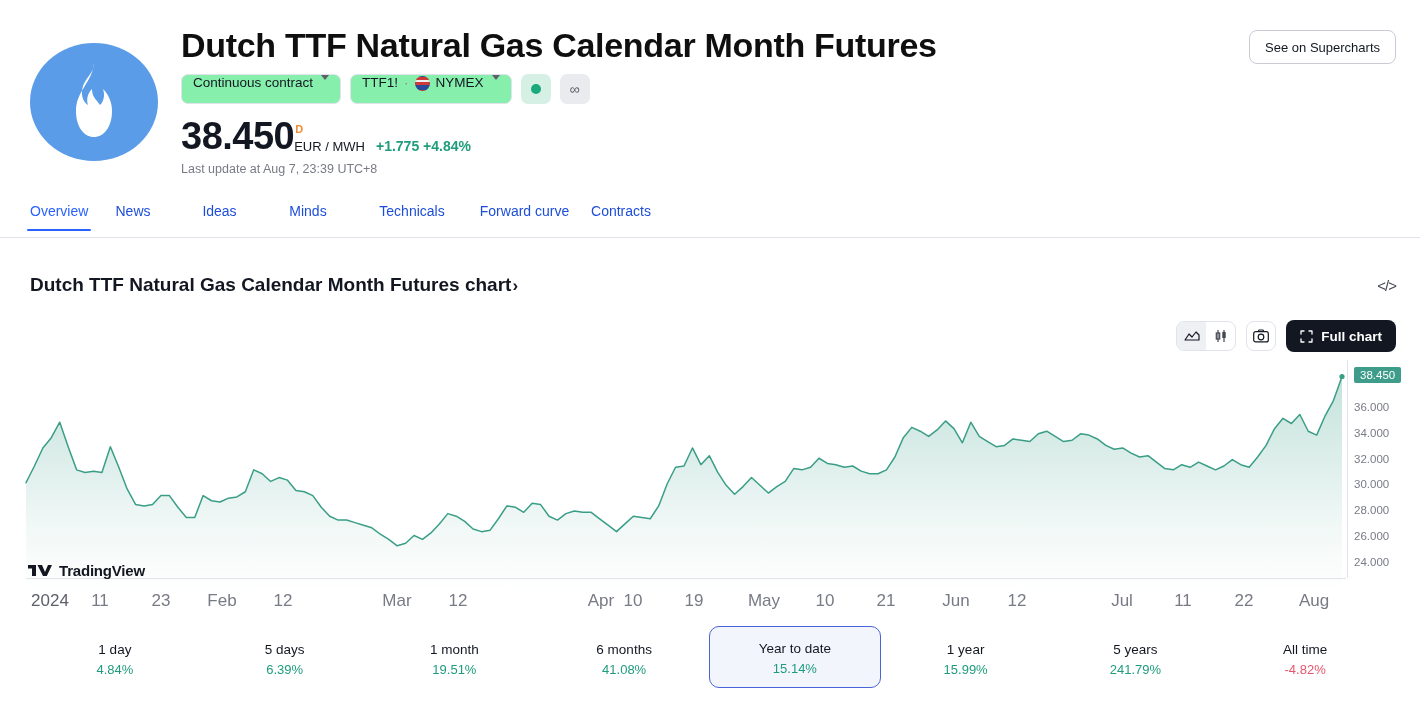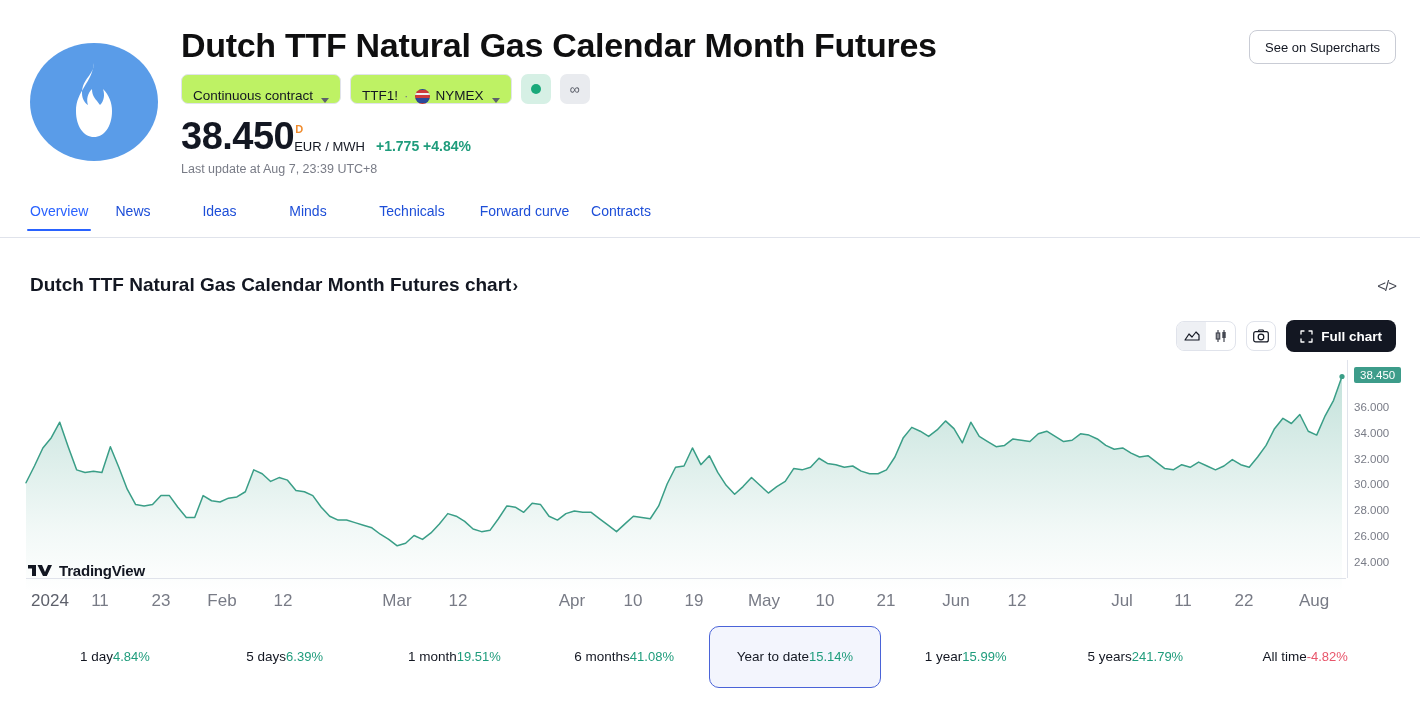--- a/index.html
+++ b/index.html
@@ -26,24 +26,24 @@
   .flame { width: 52px; height: 78px; }
 
   .title-block { position: absolute; left: 181px; top: 24px; }
   .page-title {
     font-size: 34px; font-weight: 700; letter-spacing: -0.3px;
     line-height: 42px; color: #0f0f10;
   }
 
   .chip-row { display: flex; align-items: center; gap: 9px; margin-top: 8px; }
   .chip {
-    display: inline-flex; align-items: flex-end; gap: 6px;
+    display: inline-flex; align-items: flex-start; gap: 6px;
     height: 30px; padding: 0 11px;
     border: 1px solid #e0e3eb; border-radius: 7px;
-    background: #bef264; font-size: 13.5px; color: #131722;
+    background: #86efac; font-size: 13.5px; color: #131722;
     white-space: nowrap; cursor: pointer;
   }
   .chip .caret {
     width: 0; height: 0; margin-left: 2px;
     border-left: 4px solid transparent; border-right: 4px solid transparent;
     border-top: 5px solid #5d606b;
   }
   .dot-chip {
     width: 30px; height: 30px; border-radius: 7px;
     background: #d6f0e5; display: flex; align-items: center; justify-content: center;
@@ -181,21 +181,21 @@
     margin-left: 9px;
   }
   .x-label.bold { color: #5d606b; }
 
   
   .periods {
     position: absolute; left: 30px; top: 626px; width: 1360px; height: 62px;
     display: flex;
   }
   .period {
-    flex: 1; display: flex; align-items: center; justify-content: center;
+    flex: 1; display: flex; flex-direction: column; align-items: center; justify-content: flex-end;
     border-radius: 10px; cursor: pointer; padding: 8px 0;
   }
   .period.selected { border: 1.5px solid #4a63d8; background: #f3f5fd; }
   .period-label { font-size: 13.5px; color: #131722; line-height: 20px; }
   .period-value { font-size: 13px; line-height: 20px; }
   .pos { color: #1f9c7c; }
   .neg { color: #e8556b; }
 </style>
 </head>
 <body>
@@ -350,21 +350,21 @@
   </div>
 
   <div class="x-axis" id="x-axis-host">
       <div class="x-label bold" style="left: 41px;">2024</div>
       <div class="x-label" style="left: 91px;">11</div>
       <div class="x-label" style="left: 152px;">23</div>
       <div class="x-label" style="left: 213px;">Feb</div>
       <div class="x-label" style="left: 274px;">12</div>
       <div class="x-label" style="left: 388px;">Mar</div>
       <div class="x-label" style="left: 449px;">12</div>
-      <div class="x-label" style="left: 563px; text-align: center;">Apr</div>
+      <div class="x-label" style="left: 592px; text-align: center;">Apr</div>
       <div class="x-label" style="left: 624px;">10</div>
       <div class="x-label" style="left: 685px;">19</div>
       <div class="x-label" style="left: 755px;">May</div>
       <div class="x-label" style="left: 816px;">10</div>
       <div class="x-label" style="left: 877px;">21</div>
       <div class="x-label" style="left: 947px;">Jun</div>
       <div class="x-label" style="left: 1008px;">12</div>
       <div class="x-label" style="left: 1113px;">Jul</div>
       <div class="x-label" style="left: 1174px;">11</div>
       <div class="x-label" style="left: 1235px;">22</div>

